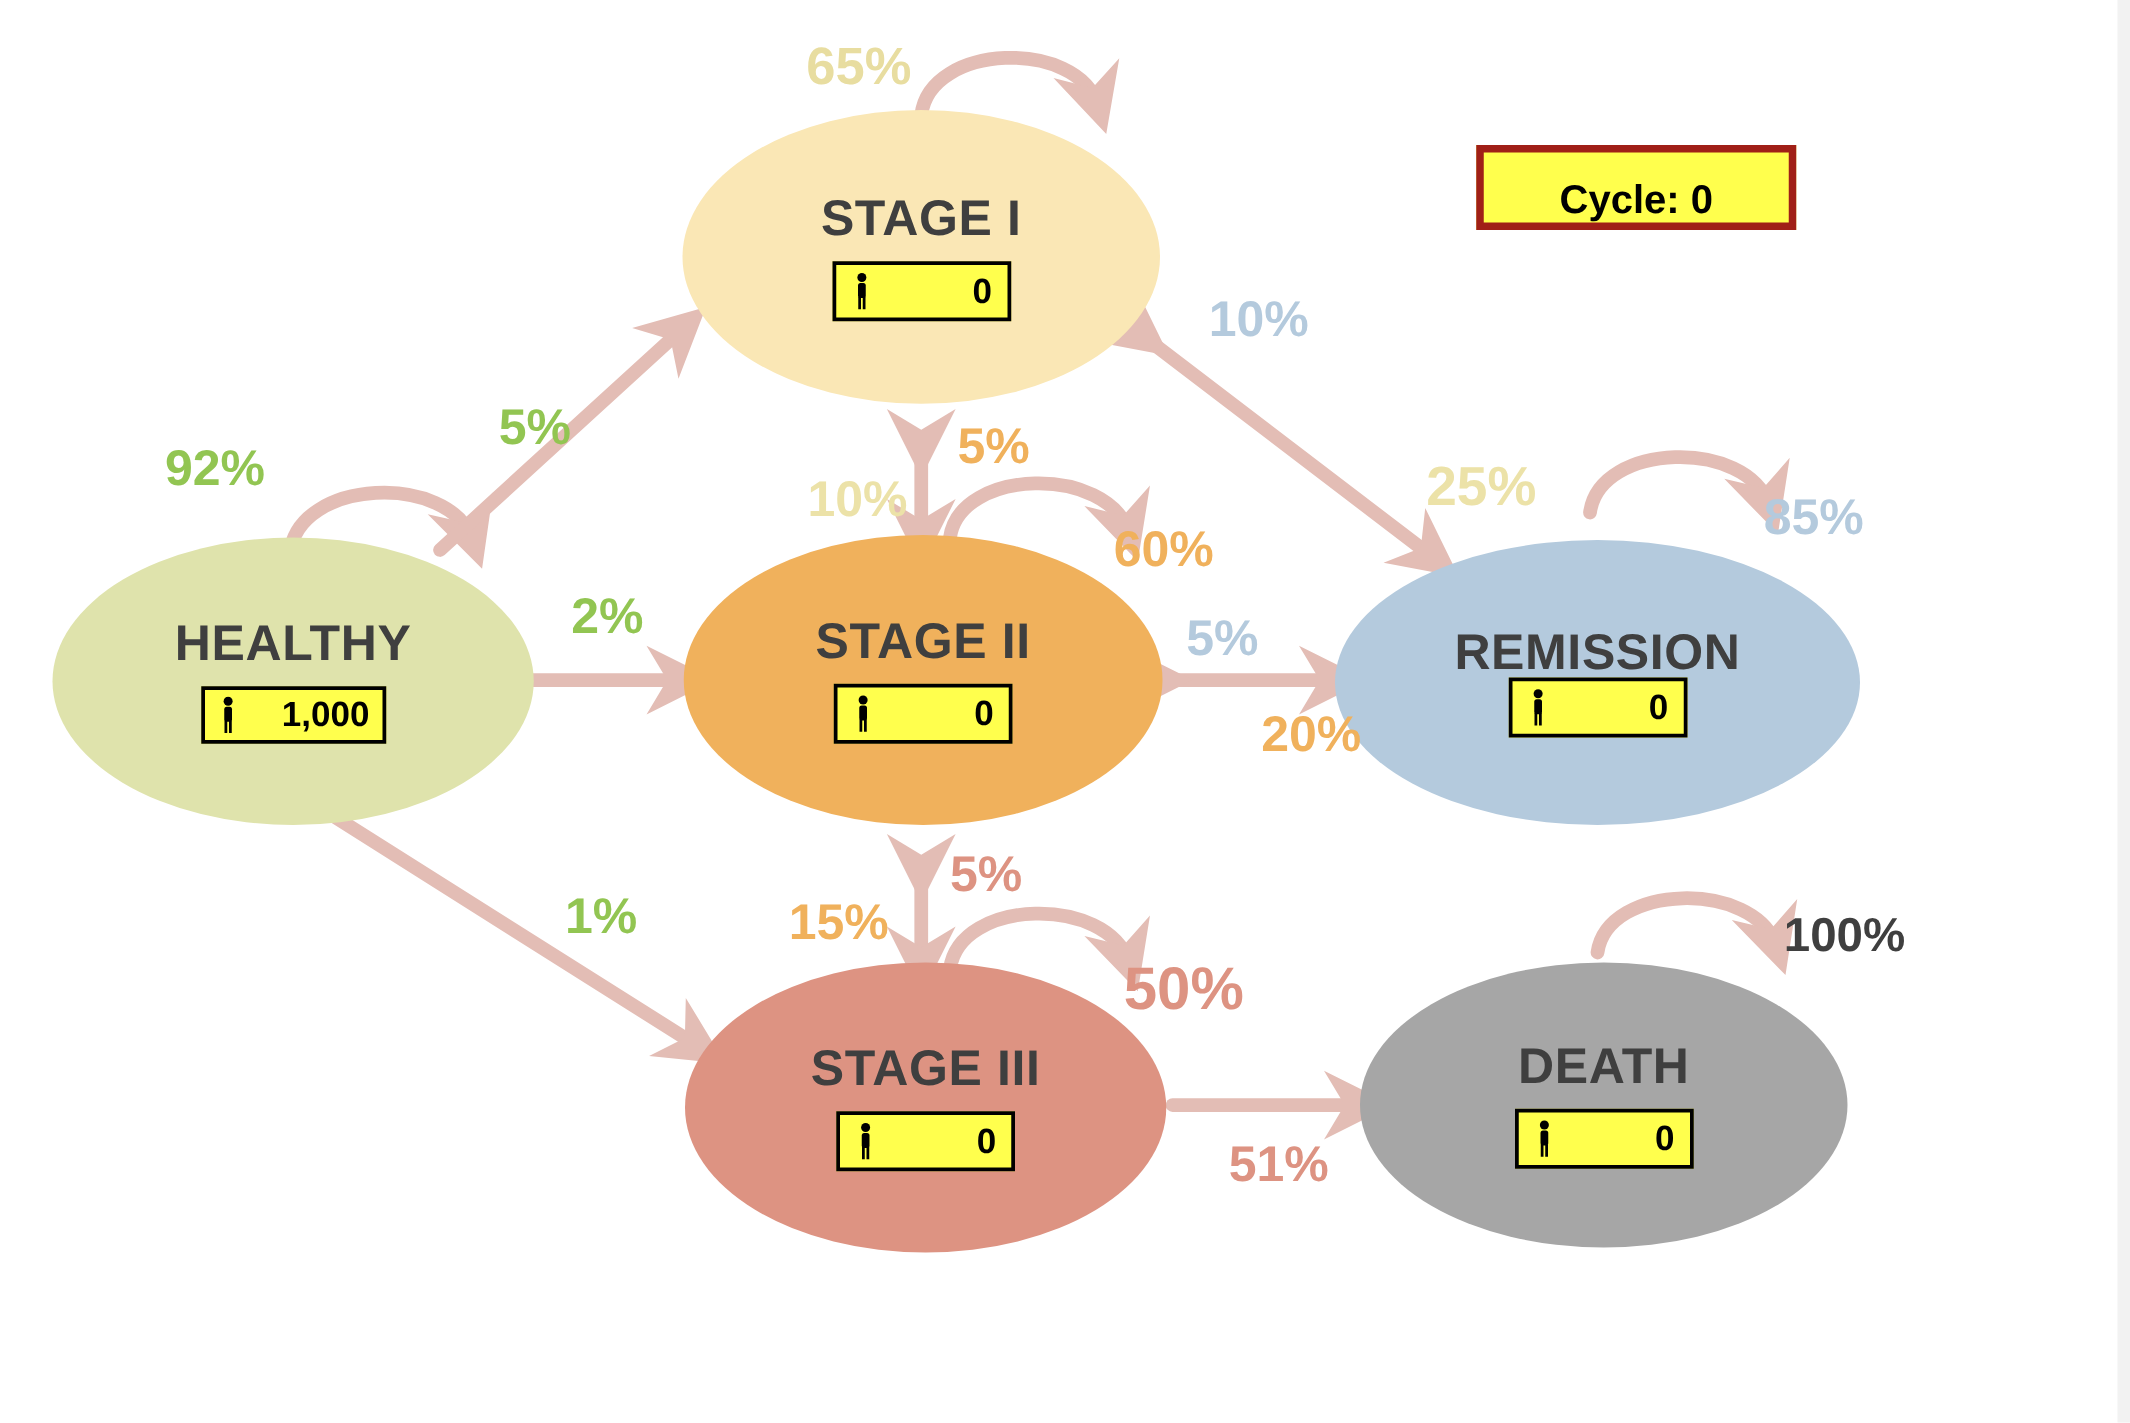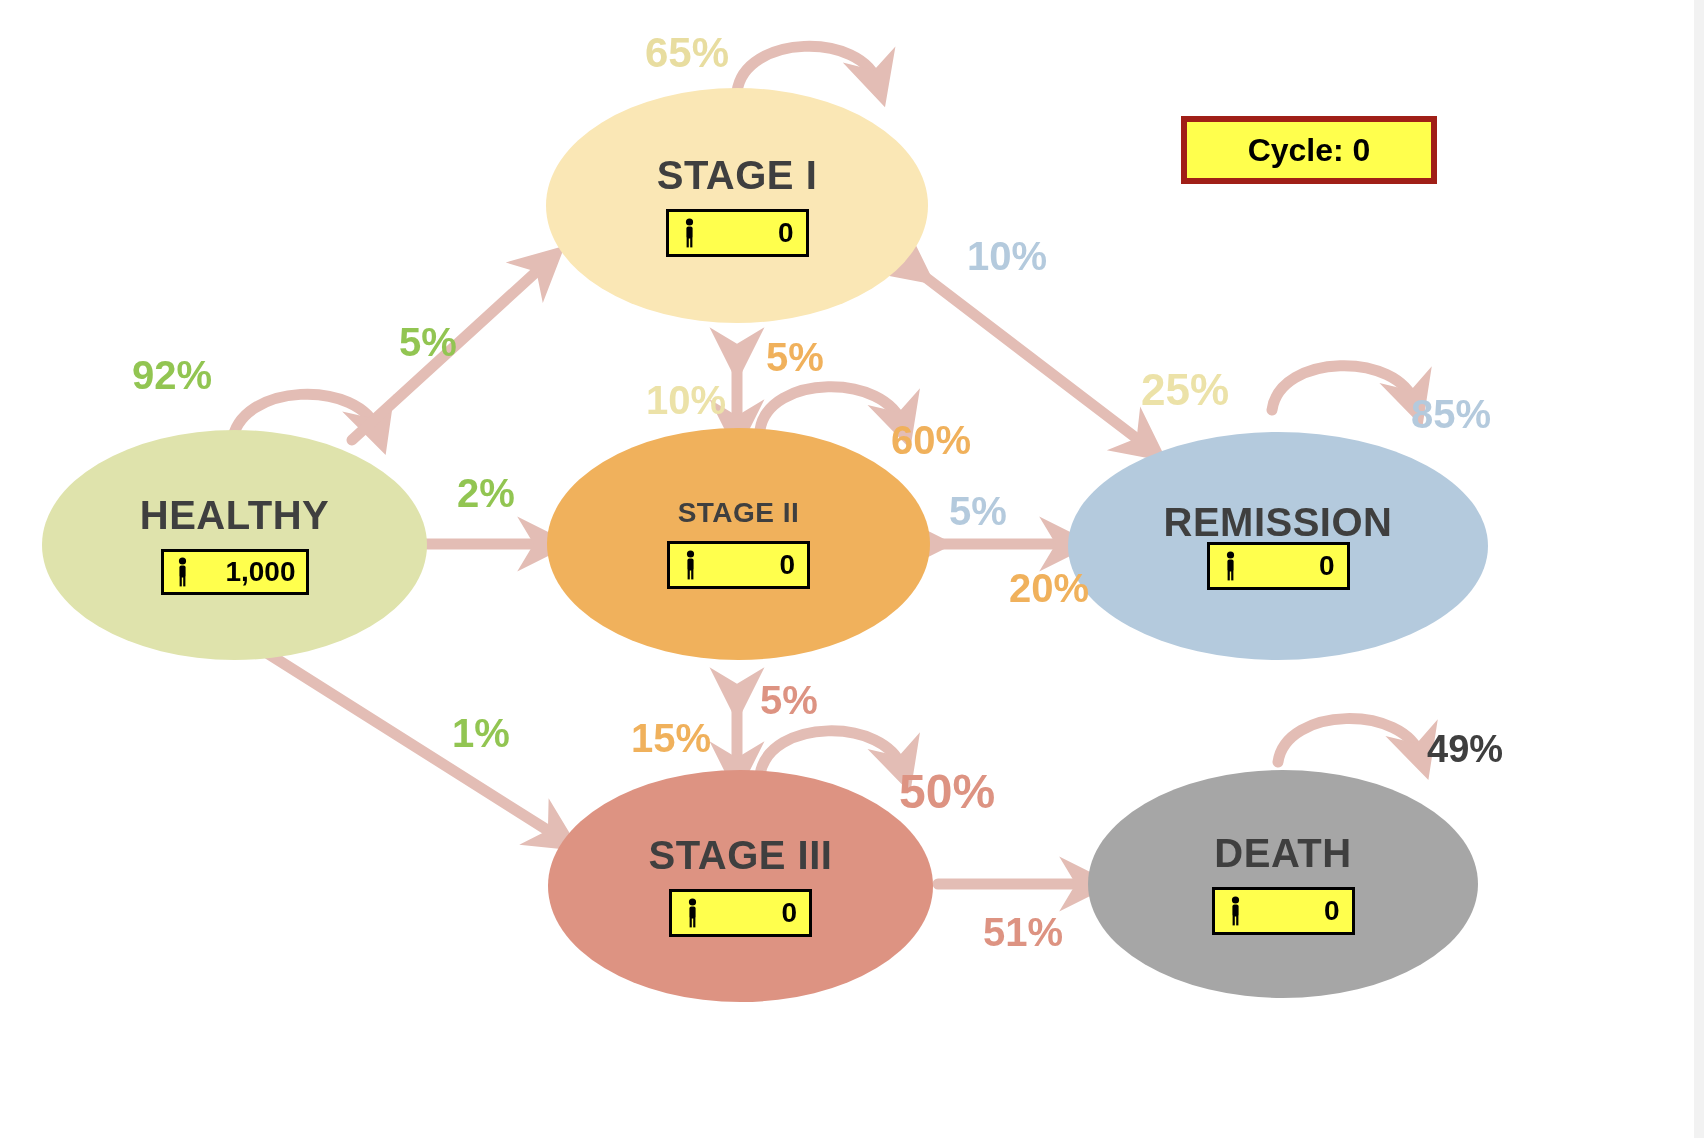--- a/index.html
+++ b/index.html
@@ -31,21 +31,21 @@
     line-height:1;
   }
 
   .pct{
     position:absolute;font-weight:bold;white-space:nowrap;
     line-height:1;
   }
 
   .cycle-badge{
     position:absolute;background:#ffff4d;border:6px solid #a01f17;
-    display:flex;align-items:center;justify-content:center;
+    display:flex;align-items:flex-end;justify-content:center;
     font-weight:bold;color:#000;box-sizing:border-box;
   }
 
   .right-edge{
     position:absolute;right:0;top:0;width:10px;height:1138px;
     background:#f2f2f2;
   }
 </style>
 </head>
 <body>
@@ -117,21 +117,21 @@
         <circle cx="8.5" cy="4" r="3.6" fill="#000"></circle>
         <rect x="5.4" y="8.4" width="6.2" height="12" rx="2" fill="#000"></rect>
         <rect x="5.6" y="19.4" width="2.2" height="10" fill="#000"></rect>
         <rect x="9.2" y="19.4" width="2.2" height="10" fill="#000"></rect>
       </svg>
       <span class="cval" style="font-size:28px;">0</span>
     </div>
   </div>
 
   <div class="node" style="left:547px;top:428px;width:383px;height:232px;background:#f0b15c;">
-    <div class="node-label" style="font-size:28px;margin-bottom:14px;">STAGE II</div>
+    <div class="node-label" style="font-size:40px;margin-bottom:14px;">STAGE II</div>
     <div class="counter" style="width:143px;height:48px;padding:0 12px;">
       <svg width="17" height="30" viewBox="0 0 17 30">
         <circle cx="8.5" cy="4" r="3.6" fill="#000"></circle>
         <rect x="5.4" y="8.4" width="6.2" height="12" rx="2" fill="#000"></rect>
         <rect x="5.6" y="19.4" width="2.2" height="10" fill="#000"></rect>
         <rect x="9.2" y="19.4" width="2.2" height="10" fill="#000"></rect>
       </svg>
       <span class="cval" style="font-size:28px;">0</span>
     </div>
   </div>
@@ -202,20 +202,20 @@
   <div class="pct" style="left:760px;top:680px;font-size:40px;color:#dd9382;">5%</div>
 
   <div class="pct" style="left:983px;top:912px;font-size:40px;color:#dd9382;">51%</div>
 
   <div class="pct" style="left:1411px;top:394px;font-size:40px;color:#b4cadd;">85%</div>
 
   <div class="pct" style="left:967px;top:236px;font-size:40px;color:#b4cadd;">10%</div>
 
   <div class="pct" style="left:949px;top:491px;font-size:40px;color:#b4cadd;">5%</div>
 
-  <div class="pct" style="left:1427px;top:730px;font-size:38px;color:#3f3f3f;">49%</div>
+  <div class="pct" style="left:1427px;top:730px;font-size:38px;color:#3f3f3f;">100%</div>
 
   <div class="cycle-badge" style="left:1181px;top:116px;width:256px;height:68px;font-size:32px;">
     <span>Cycle: 0</span>
   </div>
 
   <div class="right-edge"></div>
 </div>
 
 </body></html>

